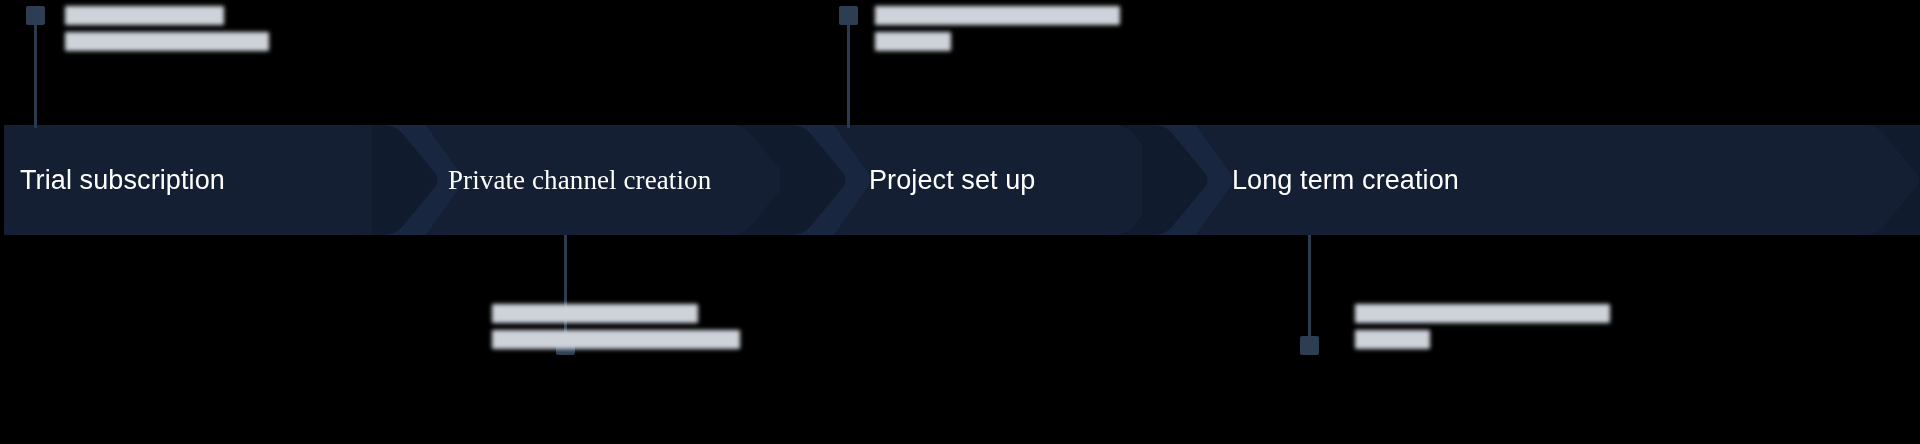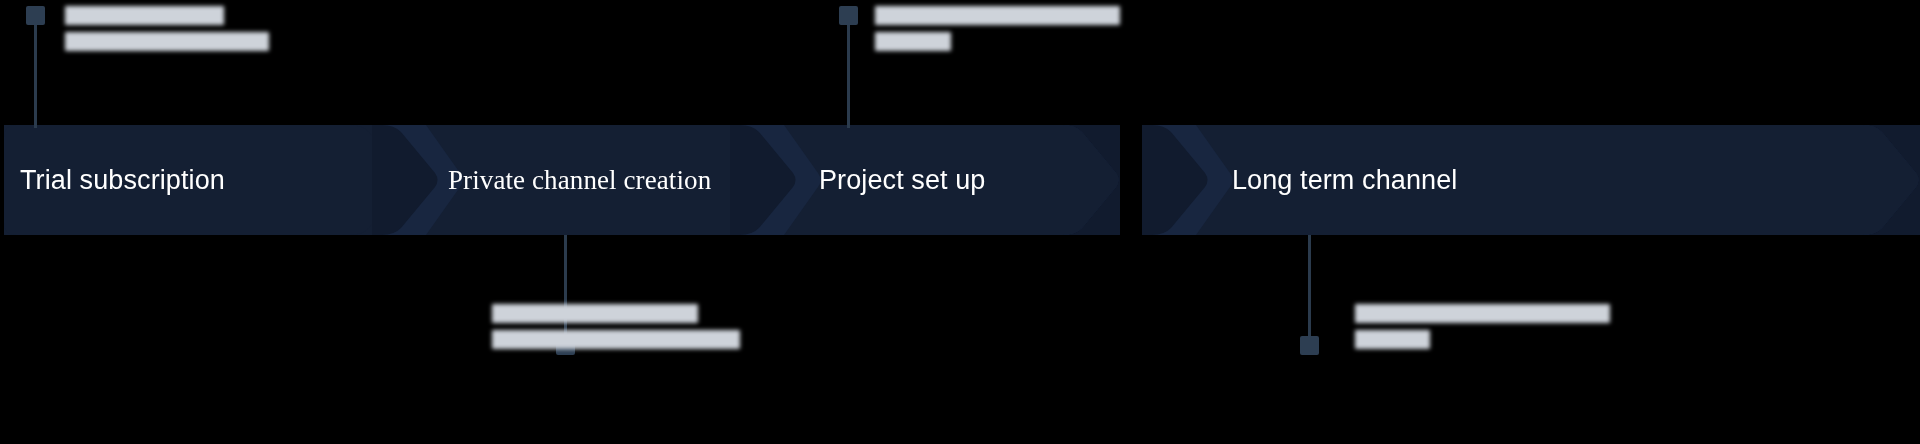--- a/index.html
+++ b/index.html
@@ -131,34 +131,34 @@
     </div>
 
     <div class="chev alt" style="left:372px; width:415px; padding-left:76px;font-family:Liberation Serif, serif;">
       <svg class="chev-shape" viewBox="0 0 415 110" preserveAspectRatio="none">
         <path d="M 10 0 Q 22 0 29 7 L 63 48 Q 68 55 63 62 L 29 103 Q 22 110 10 110 L 10 110 L 1 110 L 38 110 L 358 110 Q 370 110 377 103 L 411 62 Q 416 55 411 48 L 377 7 Q 370 0 358 0 Z" fill="#182640"></path>
         <path d="M 54 0 L 358 0 Q 370 0 377 7 L 411 48 Q 416 55 411 62 L 377 103 Q 370 110 358 110 L 54 110 L 88 62 Q 93 55 88 48 Z" fill="#141f33"></path>
       </svg>
       <span class="chev-label">Private channel creation</span>
     </div>
 
-    <div class="chev alt" style="left:730px; width:390px; padding-left:89px;">
+    <div class="chev alt" style="left:780px; width:390px; padding-left:89px;">
       <svg class="chev-shape" viewBox="0 0 390 110" preserveAspectRatio="none">
         <path d="M 10 0 Q 22 0 29 7 L 63 48 Q 68 55 63 62 L 29 103 Q 22 110 10 110 L 1 110 L 38 110 L 333 110 Q 345 110 352 103 L 386 62 Q 391 55 386 48 L 352 7 Q 345 0 333 0 Z" fill="#182640"></path>
         <path d="M 54 0 L 333 0 Q 345 0 352 7 L 386 48 Q 391 55 386 62 L 352 103 Q 345 110 333 110 L 54 110 L 88 62 Q 93 55 88 48 Z" fill="#141f33"></path>
       </svg>
       <span class="chev-label">Project set up</span>
     </div>
 
     <div class="chev alt" style="left:1142px; width:778px; padding-left:90px;">
       <svg class="chev-shape" viewBox="0 0 778 110" preserveAspectRatio="none">
         <path d="M 10 0 Q 22 0 29 7 L 63 48 Q 68 55 63 62 L 29 103 Q 22 110 10 110 L 1 110 L 38 110 L 721 110 Q 733 110 740 103 L 774 62 Q 779 55 774 48 L 740 7 Q 733 0 721 0 Z" fill="#182640"></path>
         <path d="M 54 0 L 721 0 Q 733 0 740 7 L 774 48 Q 779 55 774 62 L 740 103 Q 733 110 721 110 L 54 110 L 88 62 Q 93 55 88 48 Z" fill="#141f33"></path>
       </svg>
-      <span class="chev-label">Long term channel</span>
+      <span class="chev-label">Long term creation</span>
     </div>
 
   </div>
 
   <div class="anno" style="left:430px; top:235px; width:420px; height:209px;">
     <div class="anno-line" style="left:134px; top:0px; height:108px;"></div>
     <div class="anno-marker" style="left:126px; top:101px;"></div>
     <div class="anno-text" style="left:62px; top:69px;">
       <div class="redacted-line" style="width:206px;"></div>
       <div class="redacted-line" style="width:248px;"></div>

